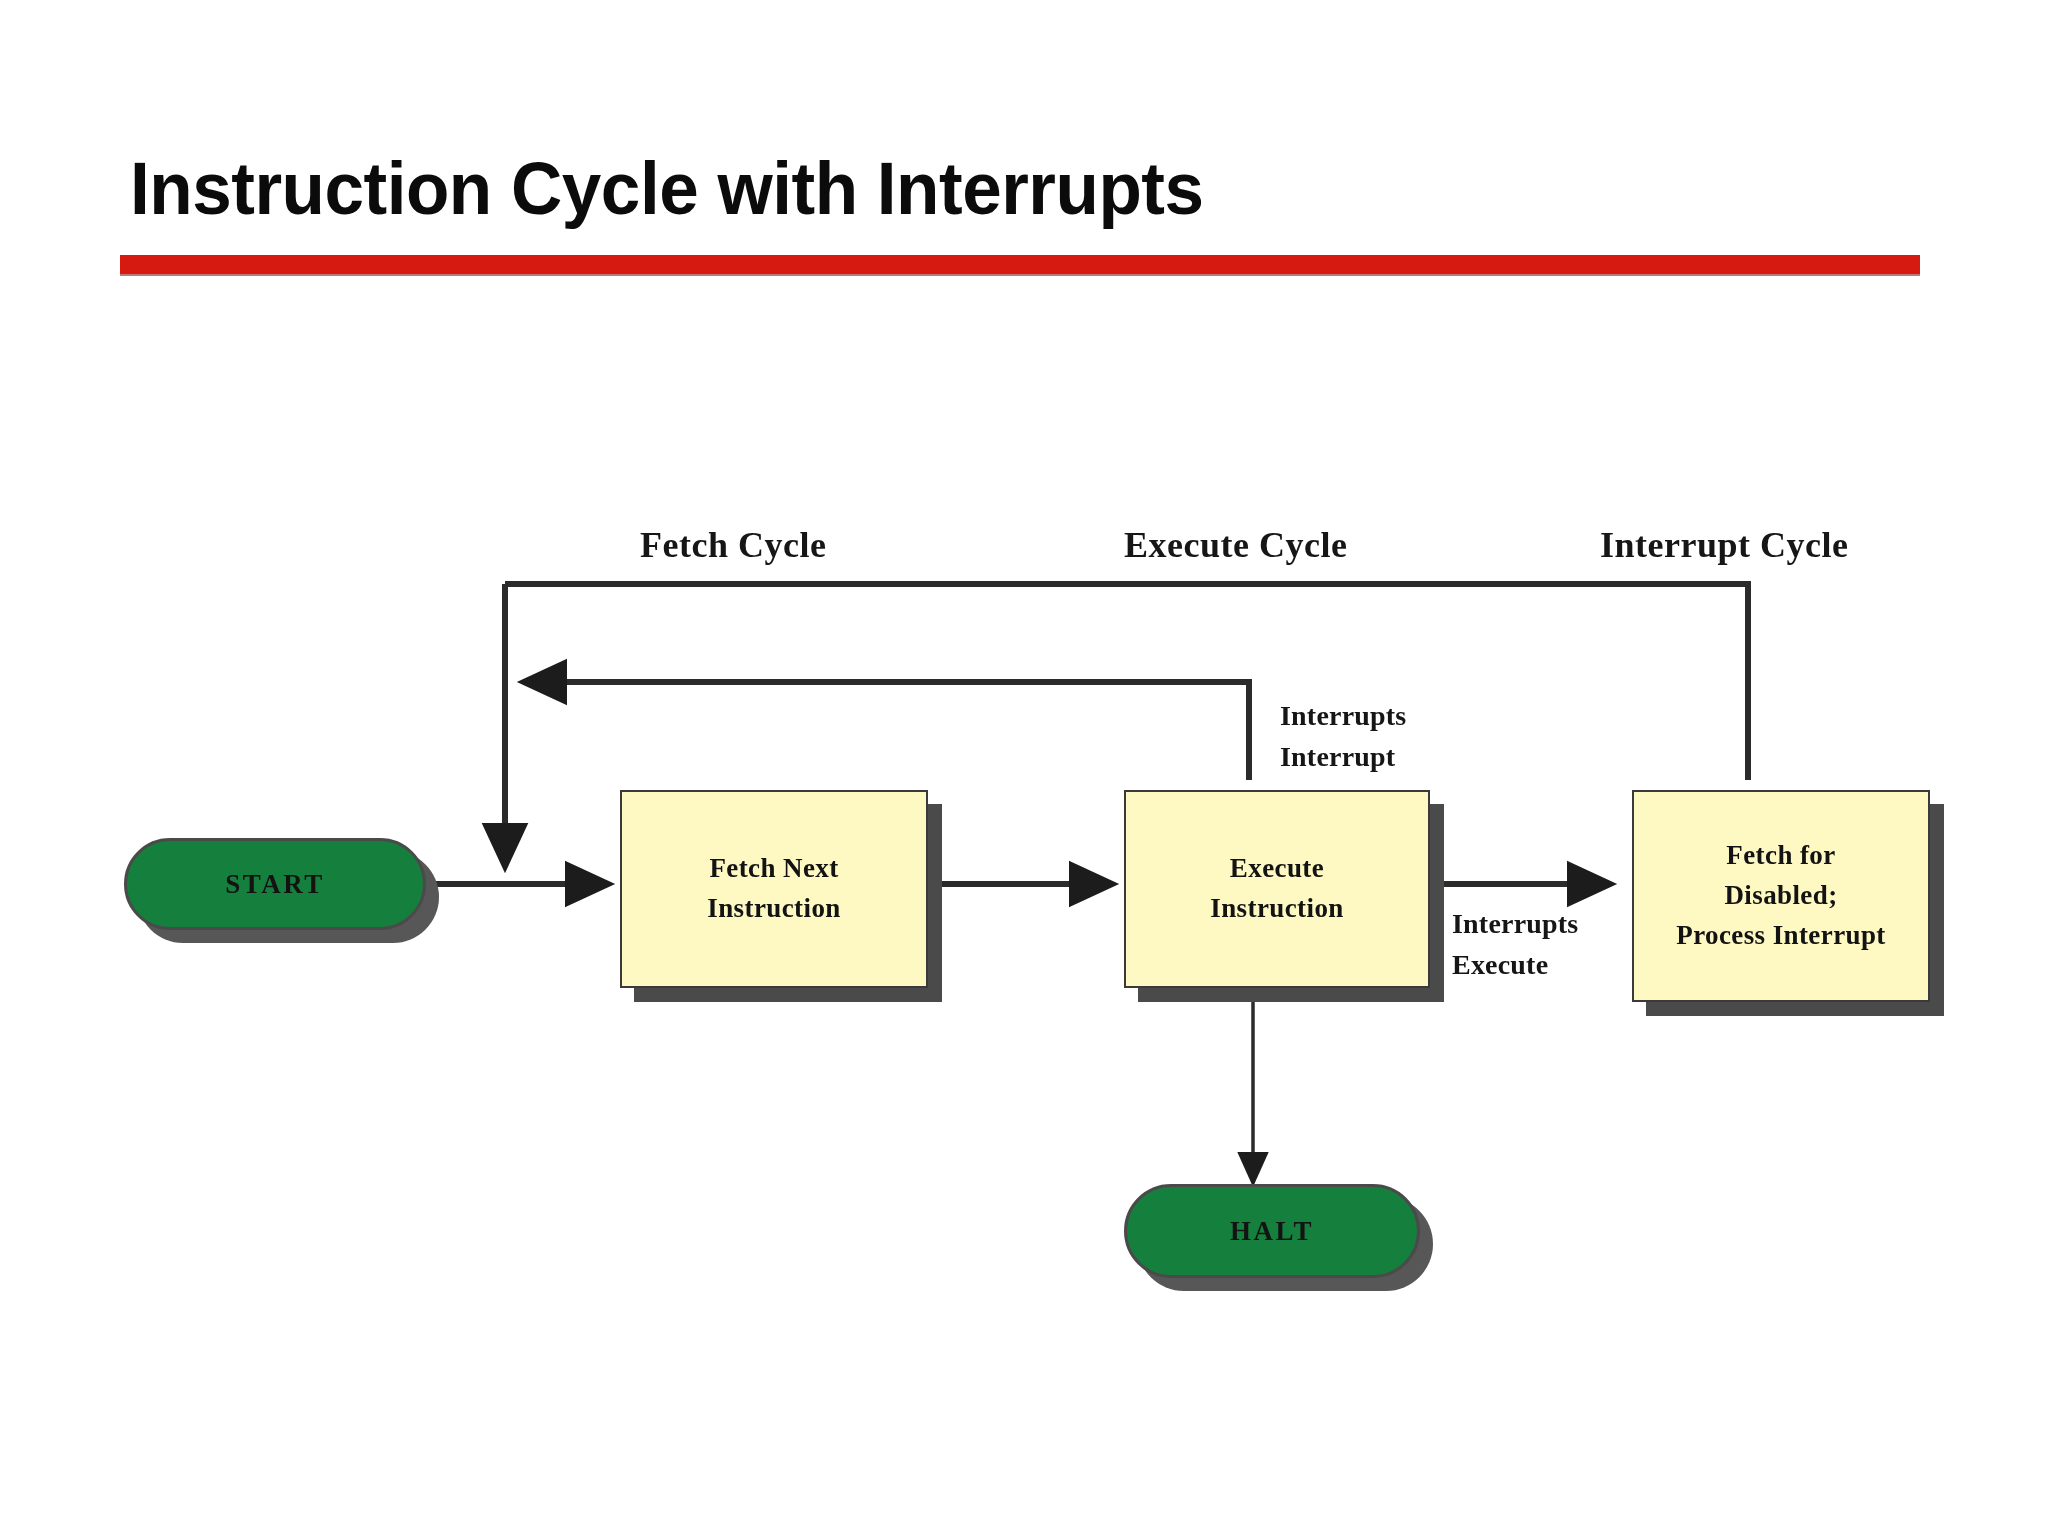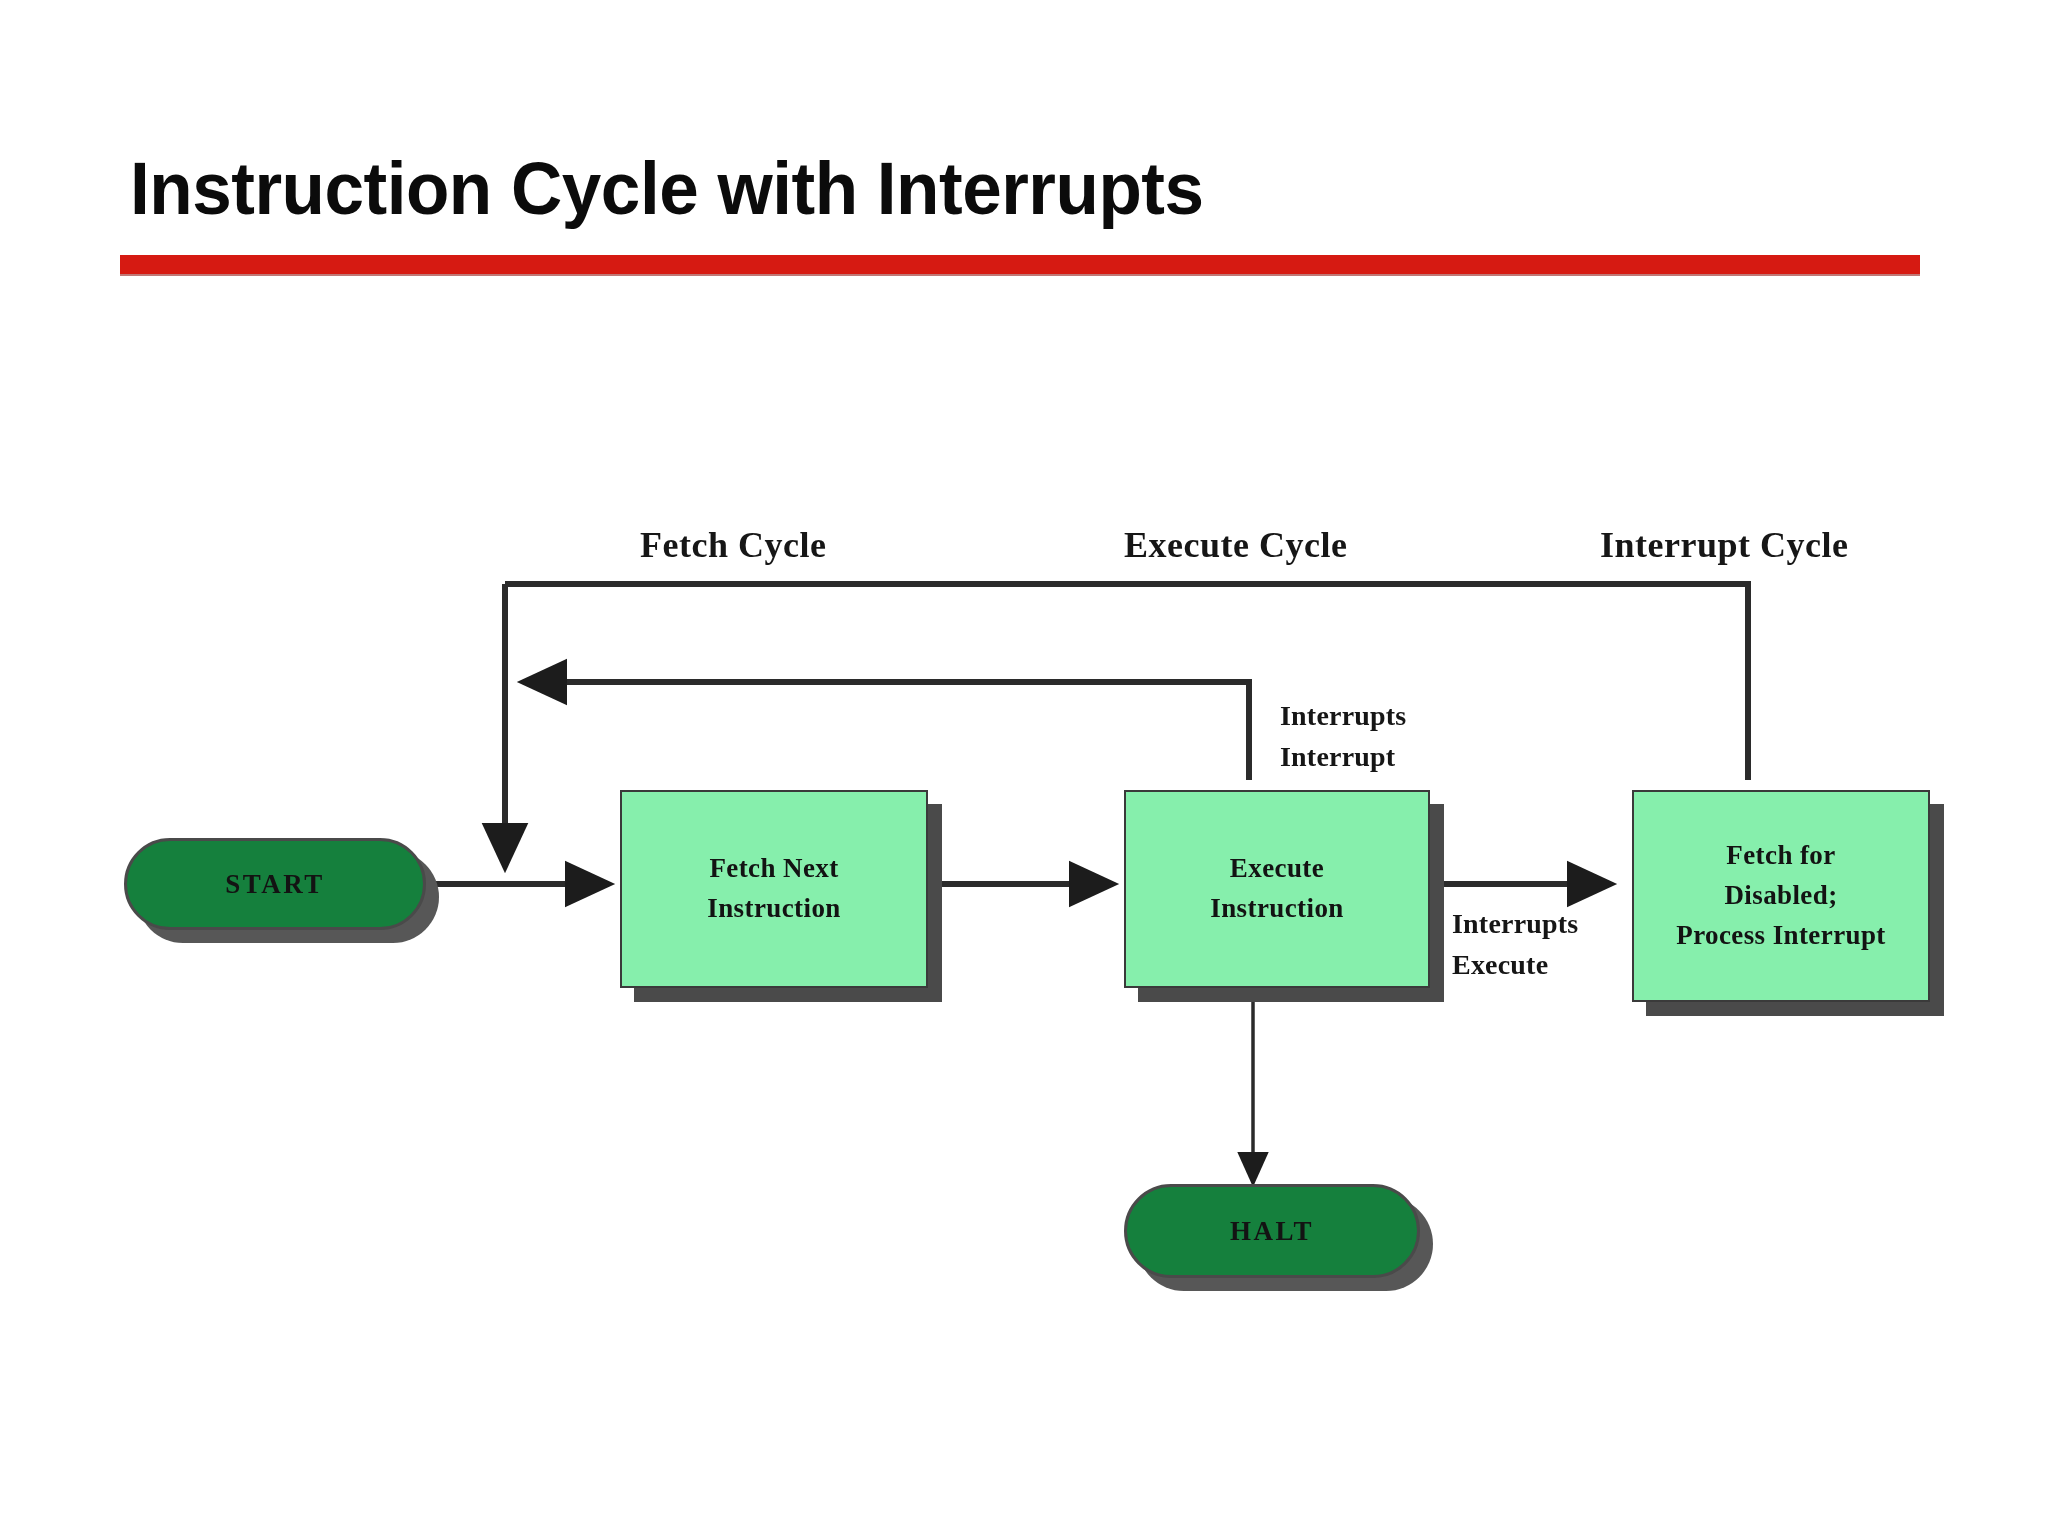--- a/index.html
+++ b/index.html
@@ -62,21 +62,21 @@
     display: flex;
     flex-direction: column;
     align-items: center;
     justify-content: center;
     text-align: center;
     font-family: "Liberation Serif", serif;
     font-weight: bold;
     color: #131313;
   }
   .proc {
-    background: #86efac;
+    background: #fef9c3;
     border: 2px solid #3a3a3a;
     font-size: 27px;
     line-height: 1.48;
     letter-spacing: 0.4px;
     box-shadow: 14px 14px 0 0 #4a4a4a;
   }
   .term {
     background: #15803d;
     border: 3px solid #4a4a4a;
     border-radius: 999px;

